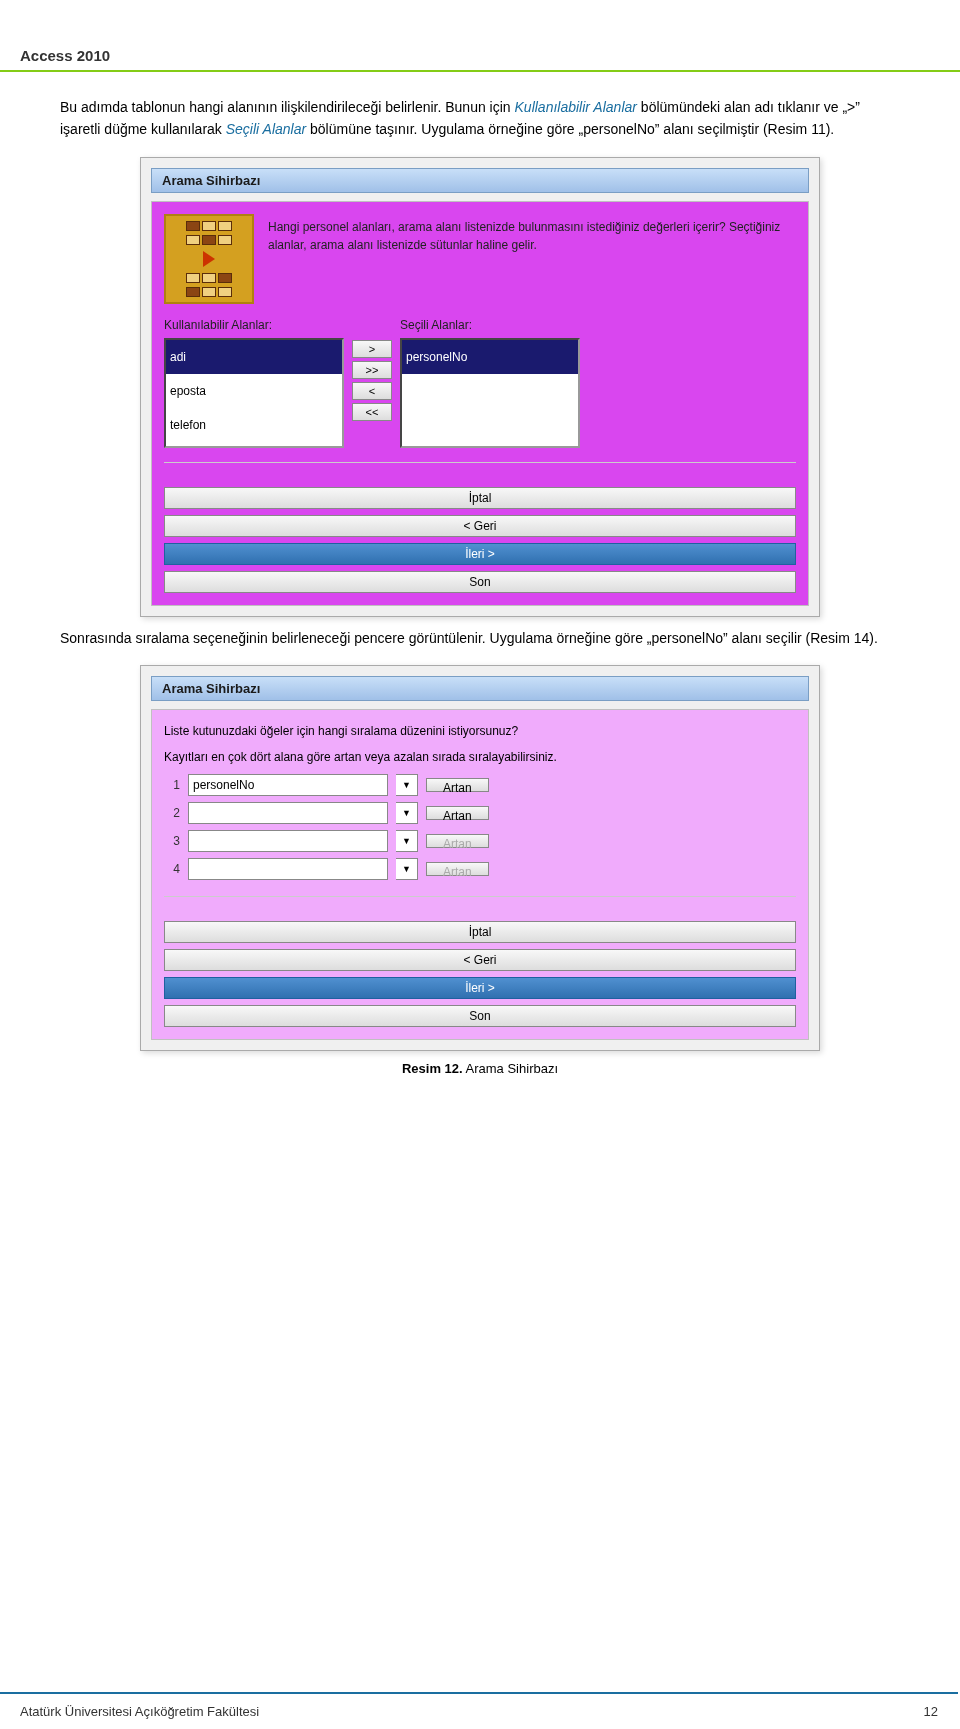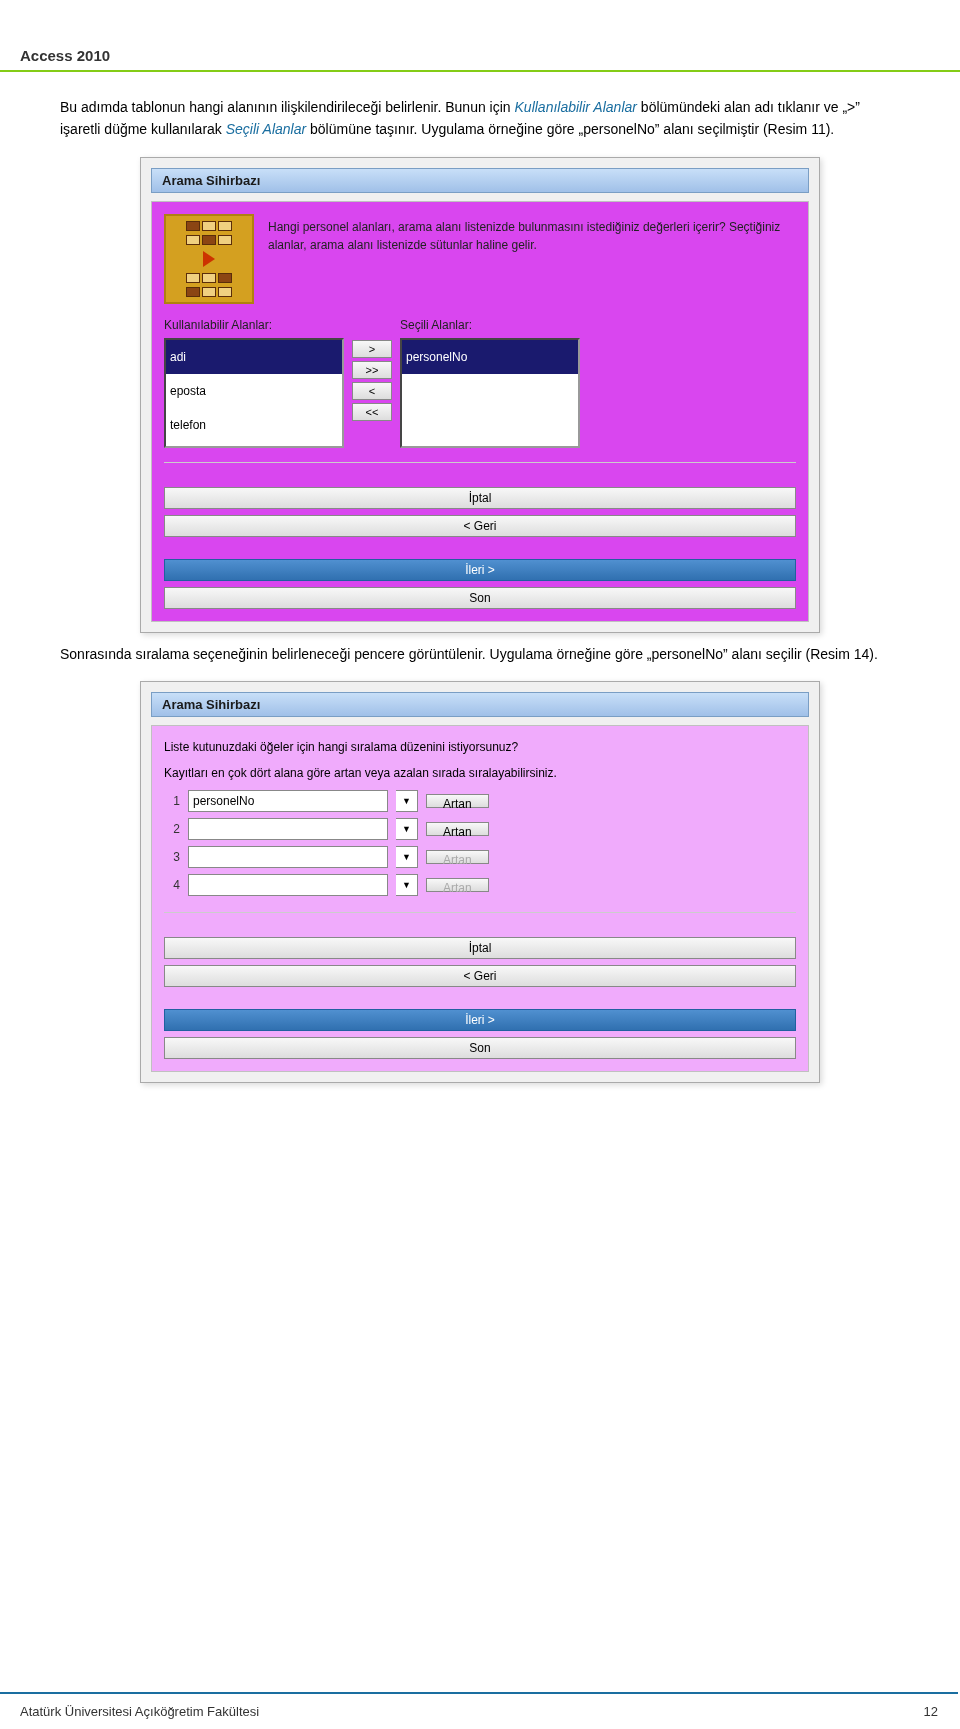--- a/index.html
+++ b/index.html
@@ -205,21 +205,20 @@
       font-size: 12px;
       padding: 3px 16px;
       cursor: pointer;
       min-width: 60px;
     }
 
     .dlg-btn.primary {
       background: linear-gradient(to bottom, #5090d0, #3070b0);
       color: #fff;
       border: 1px solid #2060a0;
-      margin-top: 16px;
     }
 
     
     .caption {
       text-align: center;
       font-size: 13px;
       margin: 8px 0 20px 0;
     }
     .caption-bold {
       font-weight: bold;
@@ -450,19 +449,22 @@
         <div class="dialog-buttons" style="margin-top:16px;">
           <button class="dlg-btn">İptal</button>
           <button class="dlg-btn">&lt; Geri</button>
           <button class="dlg-btn primary">İleri &gt;</button>
           <button class="dlg-btn">Son</button>
         </div>
       </div>
     </div>
   </div>
 
+  <div class="caption">
+    <span class="caption-bold">Resim 12.</span><span> Arama Sihirbazı</span>
+  </div>
 
 </div>
 
 <div class="page-footer">
   <span class="footer-text">Atatürk Üniversitesi Açıköğretim Fakültesi</span>
   <span class="footer-page">12</span>
 </div>
 
 </body></html>

